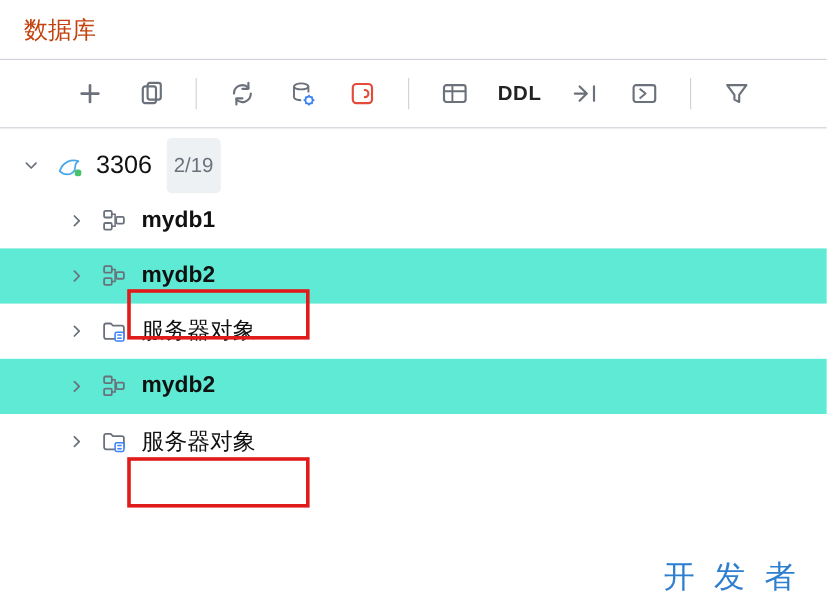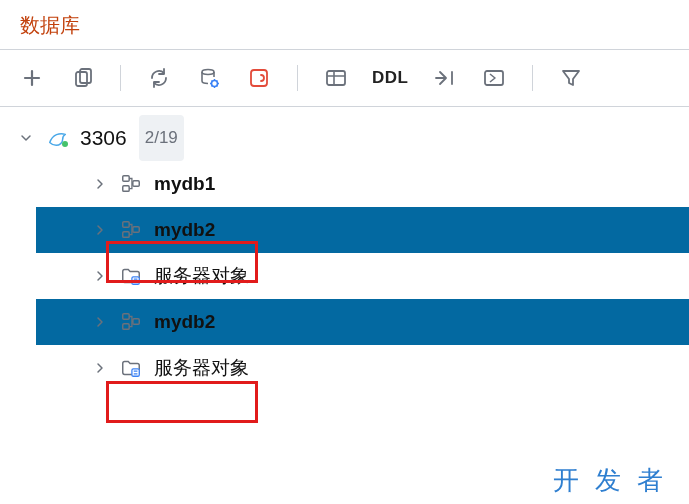--- a/index.html
+++ b/index.html
@@ -21,20 +21,21 @@
   .divider {
     height: 1px;
     background: #d0d4da;
   }
   .toolbar {
     display: flex;
     align-items: center;
     gap: 22px;
     padding: 12px 18px;
     height: 56px;
+    justify-content: center;
   }
   .tb-btn {
     display: inline-flex;
     align-items: center;
     justify-content: center;
     width: 28px;
     height: 28px;
     color: #6b717b;
     cursor: pointer;
   }
@@ -54,22 +55,22 @@
     padding-top: 8px;
     font-size: 19px;
   }
   .row {
     display: flex;
     align-items: center;
     height: 46px;
     gap: 10px;
     padding-left: 18px;
   }
-  .row.level2 { padding-left: 56px; margin-left: 36px; }
-  .row.sel { background: #0369a1; }
+  .row.level2 { padding-left: 56px; }
+  .row.sel { background: #5eead4; }
   .arrow { display: inline-flex; width: 16px; height: 16px; color: #6b717b; }
   .icon-slot { display: inline-flex; width: 26px; height: 22px; align-items: center; justify-content: center; }
   .conn-name { font-weight: 400; font-size: 21px; }
   .count-badge {
     color: #6b717b;
     background: #eef1f4;
     border-radius: 4px;
     padding: 13px 6px;
     font-size: 17px;
     margin-left: 2px;

